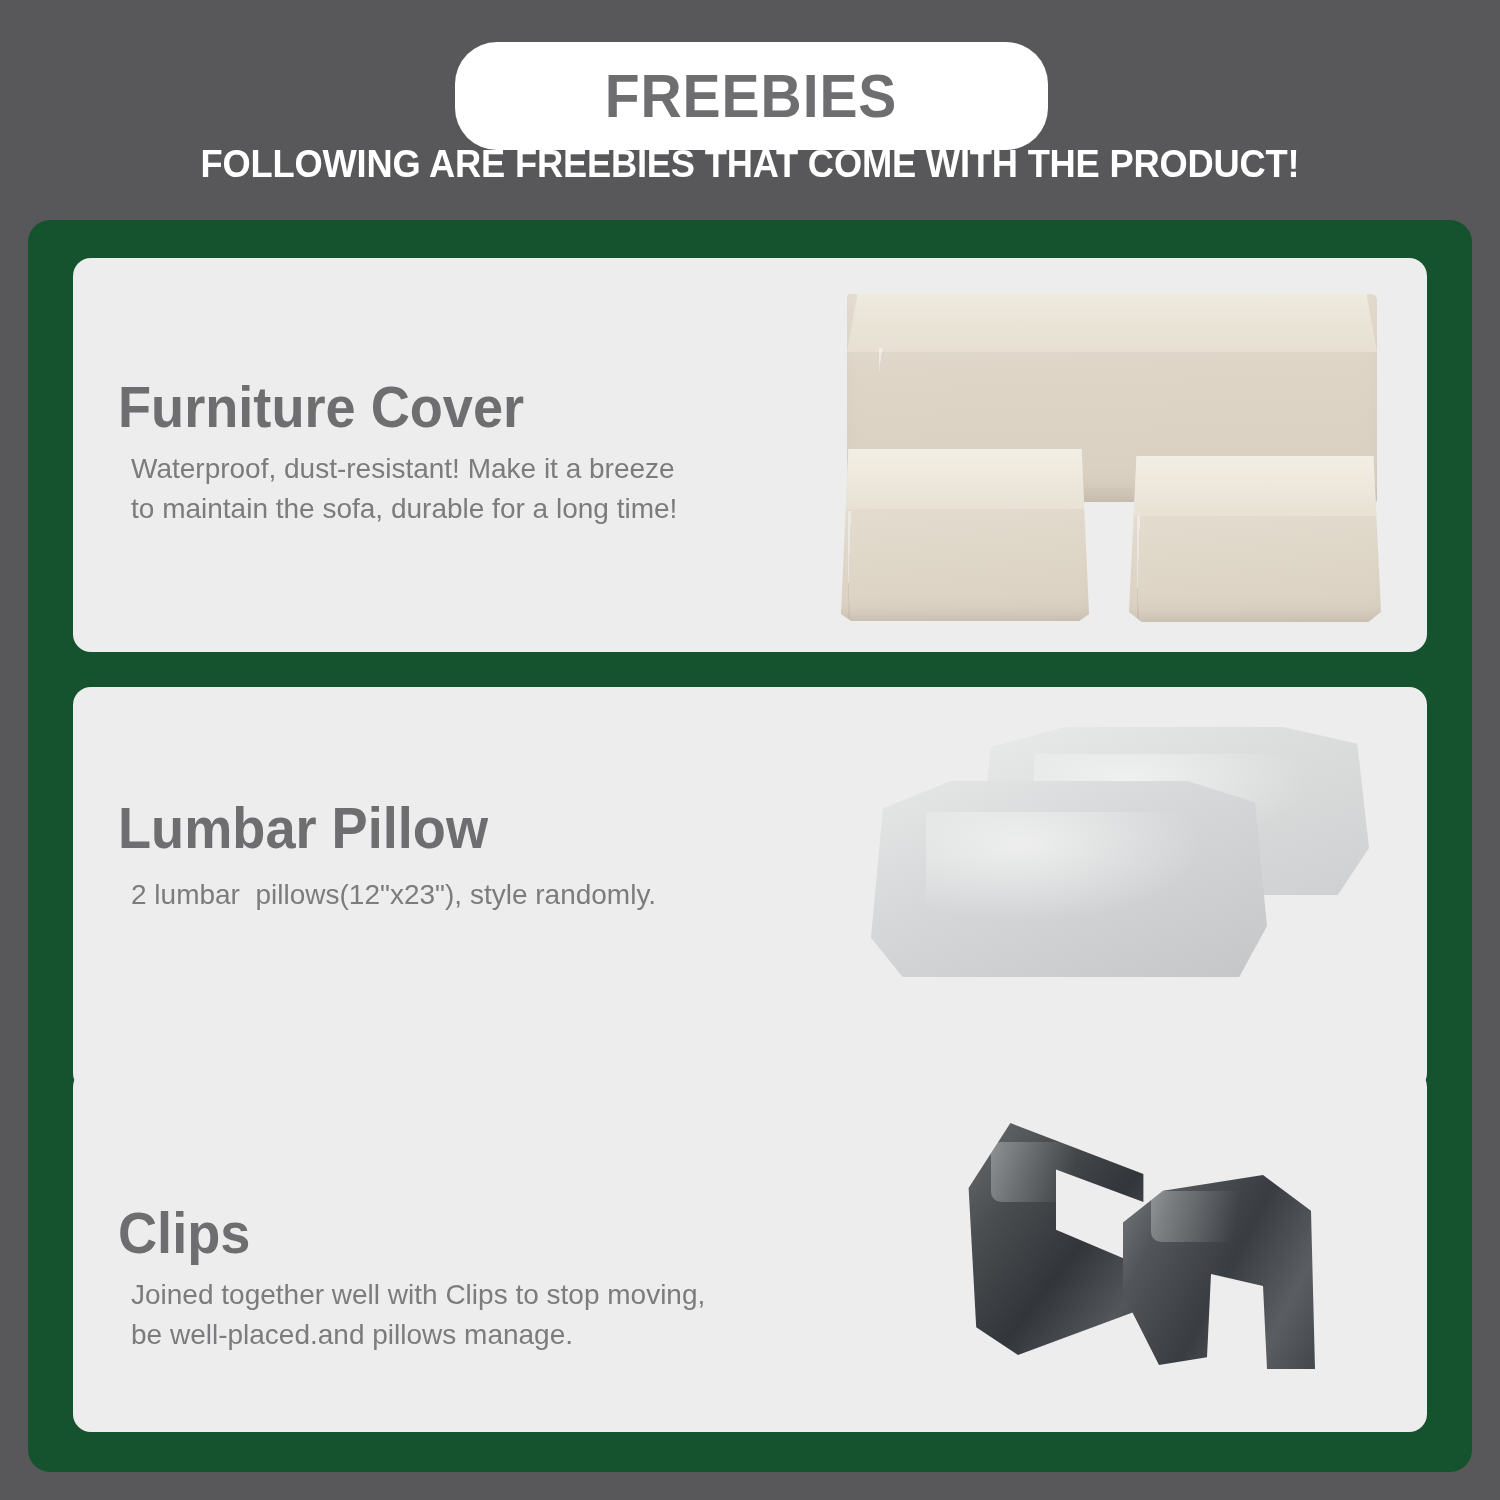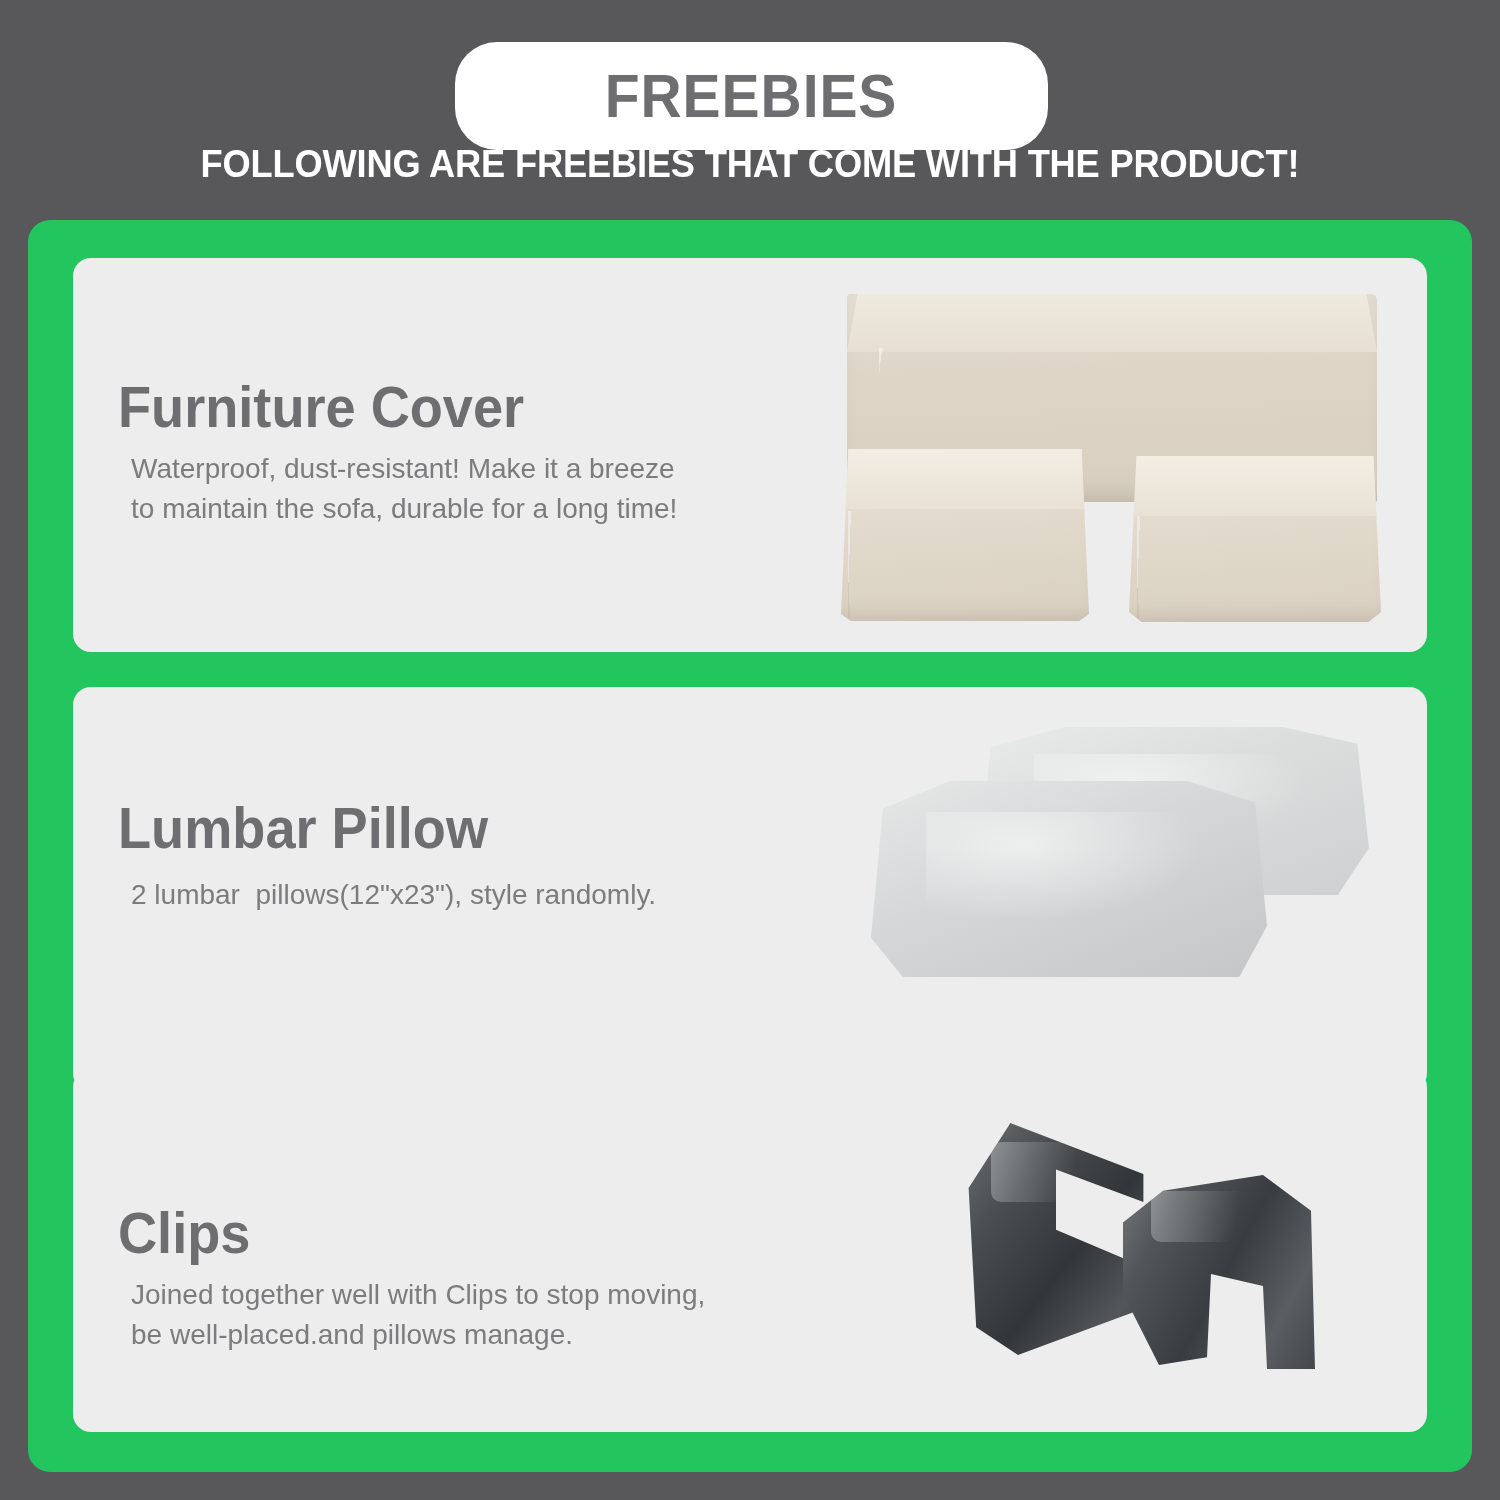--- a/index.html
+++ b/index.html
@@ -54,21 +54,21 @@
     transform: scaleX(0.93);
   }
 
   
   .panel {
     position: absolute;
     left: 28px;
     top: 220px;
     width: 1444px;
     height: 1252px;
-    background: #22c55e;
+    background: #14532d;
     border-radius: 22px;
     box-sizing: border-box;
   }
 
   
   .card {
     position: absolute;
     left: 45px;
     width: 1354px;
     background: #ededed;

